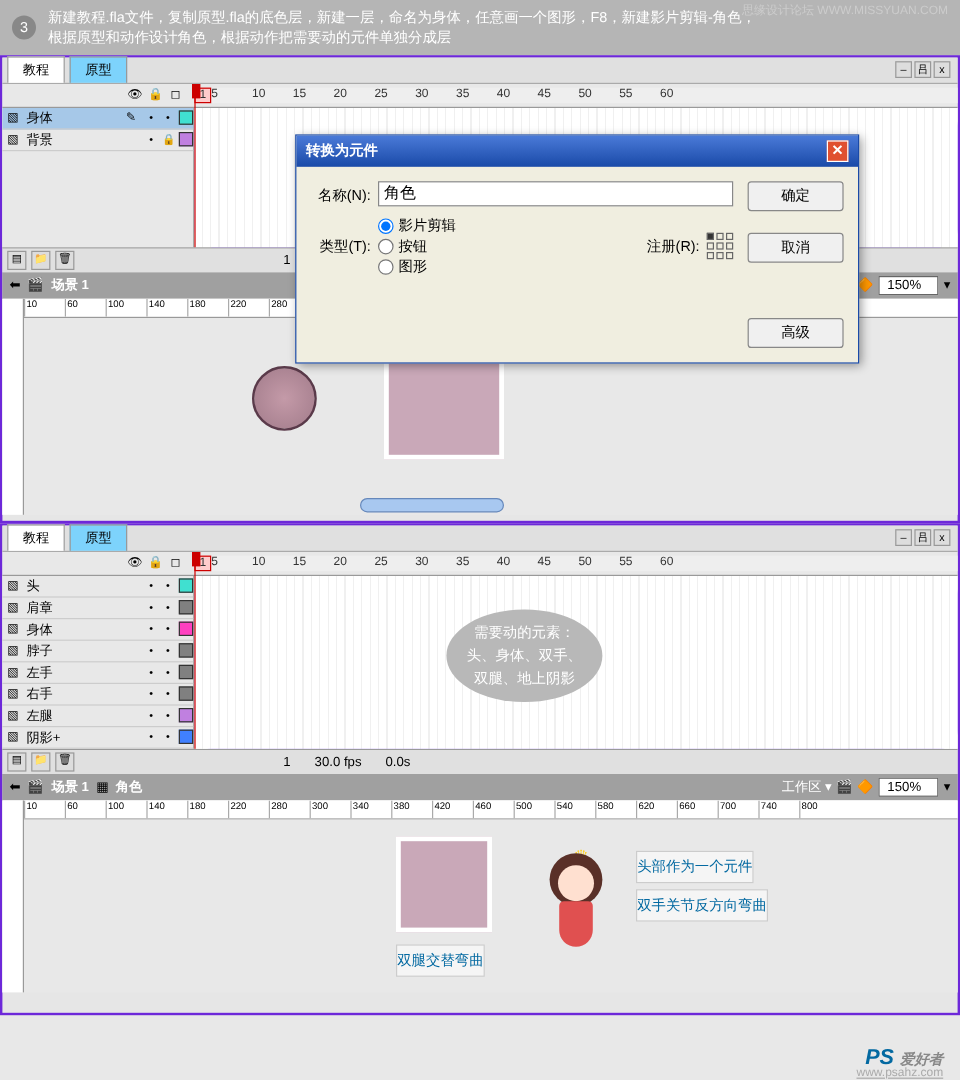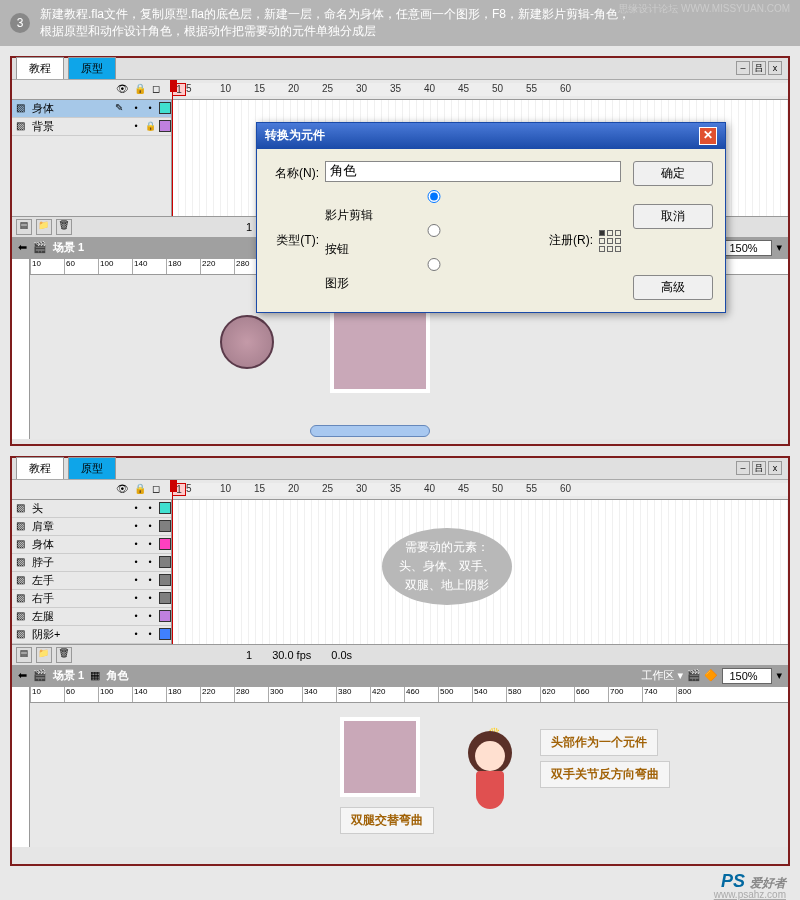--- a/index.html
+++ b/index.html
@@ -1,23 +1,23 @@
 <!DOCTYPE html>
 <html><head>
 <meta charset="utf-8">
 <style>
 * { margin: 0; padding: 0; box-sizing: border-box; font-family: "Microsoft YaHei", SimSun, Arial, sans-serif; }
 body { background: #e8e8e8; width: 800px; height: 900px; font-size: 11px; }
 .page-header { background: #b5b5b5; padding: 6px 10px; display: flex; align-items: center; gap: 10px; }
 .step-num { width: 20px; height: 20px; border-radius: 50%; background: #888; color: #fff; display: flex; align-items: center; justify-content: center; font-size: 12px; }
 .step-text { color: #fff; font-size: 12px; line-height: 1.4; }
 .watermark-top { position: absolute; top: 2px; right: 10px; font-size: 10px; color: #ccc; }
-.panel { border: 2px solid #7f1d1d; margin: 10px; background: #e6e6e6; position: relative; }
+.panel { border: 2px solid #6d28d9; background: #e6e6e6; position: relative; }
 .tabs-row { display: flex; align-items: center; background: #e0e0e0; border-bottom: 1px solid #aaa; height: 22px; }
-.tab { padding: 3px 12px; background: #0ea5e9; border: 1px solid #999; border-bottom: none; margin-left: 4px; font-size: 11px; cursor: pointer; }
+.tab { padding: 3px 12px; background: #7dd3fc; border: 1px solid #999; border-bottom: none; margin-left: 4px; font-size: 11px; cursor: pointer; }
 .tab.active { background: #fff; }
 .win-ctrls { margin-left: auto; display: flex; gap: 2px; padding-right: 6px; }
 .win-btn { width: 14px; height: 14px; background: #ddd; border: 1px solid #999; font-size: 9px; text-align: center; line-height: 12px; cursor: pointer; }
 .timeline-header { display: flex; background: #e8e8e8; border-bottom: 1px solid #999; height: 20px; align-items: center; }
 .layer-col-head { width: 160px; display: flex; justify-content: flex-end; gap: 6px; padding-right: 8px; }
 .head-icon { width: 12px; height: 12px; font-size: 10px; }
 .frame-ruler { flex: 1; display: flex; font-size: 10px; color: #333; position: relative; background: #eee; }
 .frame-num { width: 34px; text-align: left; }
 .frame-num.one { width: 14px; text-align: center; background: #ffcccc; border: 1px solid #c00; }
 .layers-area { display: flex; background: #e8e8e8; }
@@ -49,28 +49,28 @@
 .shape-rect { position: absolute; left: 300px; top: 18px; width: 100px; height: 100px; background: #c9a8b8; border: 4px solid #fff; }
 .scrollbar-h { position: absolute; bottom: 2px; left: 280px; width: 120px; height: 12px; background: #a8c8f0; border: 1px solid #6688bb; border-radius: 6px; }
 .dialog { position: absolute; left: 244px; top: 64px; width: 470px; background: #f0eee0; border: 1px solid #1a4aa8; box-shadow: 2px 2px 8px rgba(0,0,0,0.4); z-index: 100; }
 .dialog-title { background: linear-gradient(#4a7ad8, #1a4aa8); color: #fff; padding: 4px 8px; font-size: 12px; font-weight: bold; display: flex; }
 .dialog-close { margin-left: auto; width: 18px; height: 18px; background: #e05030; color: #fff; text-align: center; border: 1px solid #fff; cursor: pointer; }
 .dialog-body { padding: 12px; display: flex; gap: 12px; }
 .dialog-fields { flex: 1; }
 .field-row { display: flex; align-items: flex-end; margin-bottom: 8px; gap: 6px; font-size: 12px; }
 .field-label { width: 50px; text-align: right; }
 .field-input { flex: 1; border: 1px solid #888; padding: 2px 4px; background: #fff; }
-.radio-item { display: flex; gap: 4px; font-size: 12px; flex-direction: column; }
+.radio-item { display: flex; gap: 4px; font-size: 12px; }
 .reg-grid { display: inline-grid; grid-template-columns: repeat(3, 6px); gap: 2px; }
 .reg-cell { width: 6px; height: 6px; border: 1px solid #666; }
 .reg-cell.on { background: #333; }
 .dialog-btns { display: flex; flex-direction: column; gap: 18px; width: 80px; }
 .dlg-btn { border: 1px solid #888; background: #f0f0f0; padding: 3px; font-size: 12px; cursor: pointer; border-radius: 3px; }
 .bubble { position: absolute; left: 210px; top: 28px; width: 130px; background: #b8b8b8; color: #fff; padding: 10px; border-radius: 50%; font-size: 12px; line-height: 1.6; text-align: center; }
-.annotation { position: absolute; background: #f5f5f5; border: 1px solid #ccc; padding: 4px 10px; font-size: 12px; color: #a16207; font-weight: bold; }
+.annotation { position: absolute; background: #f5f5f5; border: 1px solid #ccc; padding: 4px 0; font-size: 12px; color: #0369a1; }
 .character { position: absolute; left: 430px; top: 28px; width: 60px; height: 90px; }
 .char-head { width: 44px; height: 44px; border-radius: 50%; background: #5a3028; position: absolute; top: 0; left: 8px; }
 .char-face { width: 30px; height: 30px; border-radius: 50%; background: #ffe0d0; position: absolute; top: 10px; left: 15px; }
 .char-crown { position: absolute; top: -6px; left: 28px; color: #ffd020; font-size: 14px; }
 .char-body { position: absolute; top: 40px; left: 16px; width: 28px; height: 38px; background: #e05050; border-radius: 4px 4px 14px 14px; }
 .ps-logo { position: absolute; bottom: 8px; right: 14px; font-size: 18px; font-style: italic; font-weight: bold; }
 .ps-logo .p { color: #0369a1; }
 .ps-sub { position: absolute; bottom: 0px; right: 14px; font-size: 10px; color: #aaa; text-decoration: underline; }
 </style>
 </head>

